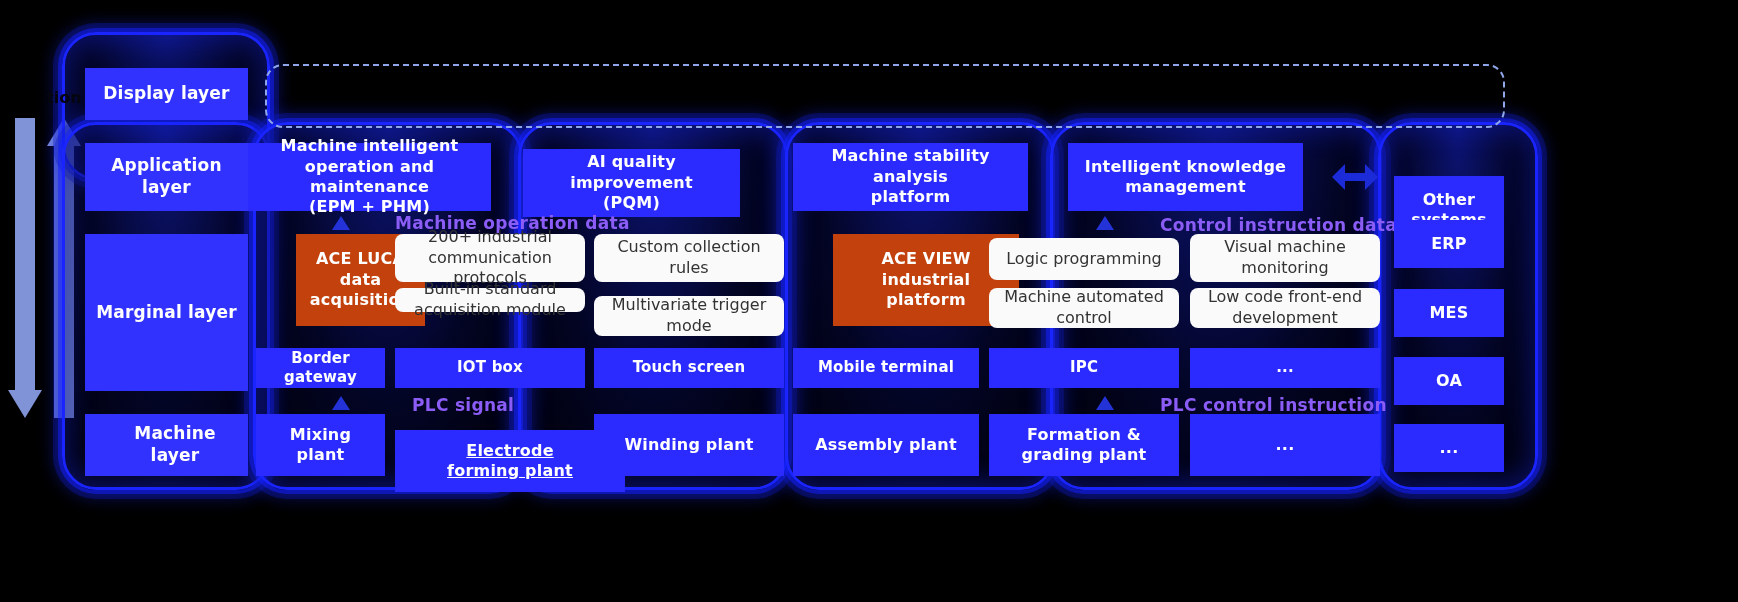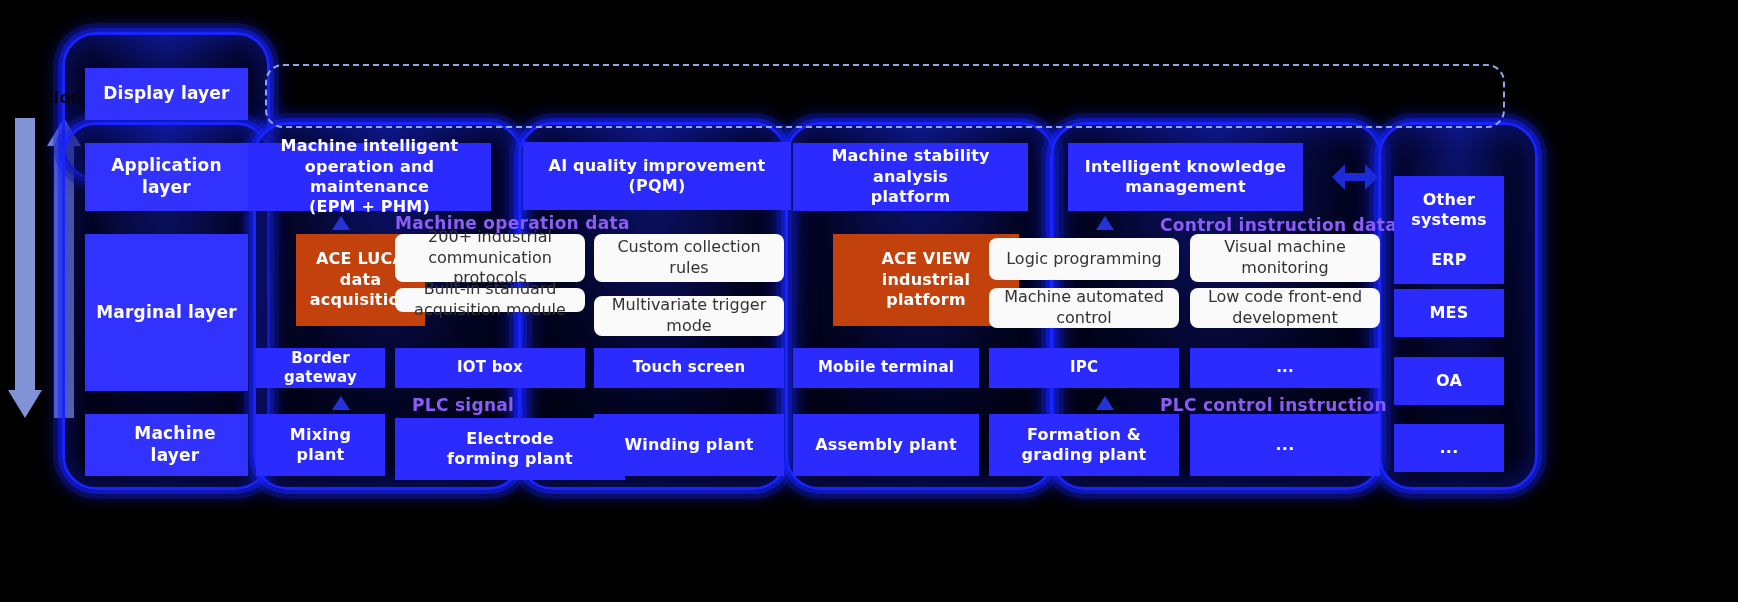--- a/index.html
+++ b/index.html
@@ -138,21 +138,21 @@
 
   <div class="tile layer" style="left:85px; top:68px; width:163px; height:52px; white-space:pre-line;">Display layer</div>
   <div class="tile layer" style="left:85px; top:143px; width:163px; height:68px; white-space:pre-line;">Application
 layer</div>
   <div class="tile layer" style="left:85px; top:234px; width:163px; height:157px; white-space:pre-line;">Marginal layer</div>
   <div class="tile layer" style="left:85px; top:414px; width:163px; height:62px; white-space:pre-line;padding-left:25px;">Machine layer</div>
 
   <div class="tile" style="left:248px; top:143px; width:243px; height:68px; white-space:pre-line;">Machine intelligent
 operation and maintenance
 (EPM + PHM)</div>
-  <div class="tile" style="left:523px; top:142px; width:268px; height:68px; white-space:pre-line;text-align:center;">AI quality improvement
+  <div class="tile" style="left:523px; top:149px; width:217px; height:68px; white-space:pre-line;text-align:center;">AI quality improvement
 (PQM)</div>
   <div class="tile" style="left:793px; top:143px; width:235px; height:68px; white-space:pre-line;">Machine stability analysis
 platform</div>
   <div class="tile" style="left:1068px; top:143px; width:235px; height:68px; white-space:pre-line;">Intelligent knowledge
 management</div>
 
   <div class="flow-label" style="left:395px; top:213px;">Machine operation data</div>
   <div class="flow-label" style="left:1160px; top:215px;">Control instruction data</div>
   <div class="flow-label" style="left:412px; top:395px;">PLC signal</div>
   <div class="flow-label" style="left:1160px; top:395px;">PLC control instruction</div>
@@ -185,34 +185,34 @@
 development</div>
 
   <div class="tile small" style="left:395px; top:348px; width:190px; height:40px;">IOT box</div>
   <div class="tile small" style="left:256px; top:348px; width:129px; height:40px;">Border gateway</div>
   <div class="tile small" style="left:594px; top:348px; width:190px; height:40px;">Touch screen</div>
   <div class="tile small" style="left:793px; top:348px; width:186px; height:40px;">Mobile terminal</div>
   <div class="tile small" style="left:989px; top:348px; width:190px; height:40px;">IPC</div>
   <div class="tile small" style="left:1190px; top:348px; width:190px; height:40px;">...</div>
 
   <div class="tile" style="left:256px; top:414px; width:129px; height:62px; white-space:pre-line;">Mixing plant</div>
-  <div class="tile" style="left:395px; top:418px; width:230px; height:62px; white-space:pre-line;">Electrode
+  <div class="tile" style="left:395px; top:430px; width:230px; height:62px; white-space:pre-line;text-decoration:underline;">Electrode
 forming plant</div>
   <div class="tile" style="left:594px; top:414px; width:190px; height:62px; white-space:pre-line;">Winding plant</div>
   <div class="tile" style="left:793px; top:414px; width:186px; height:62px; white-space:pre-line;">Assembly plant</div>
   <div class="tile" style="left:989px; top:414px; width:190px; height:62px; white-space:pre-line;">Formation &amp;
 grading plant</div>
   <div class="tile" style="left:1190px; top:414px; width:190px; height:62px; white-space:pre-line;">...</div>
 
   <div class="dbl-arrow" style="left:1332px; top:164px;">
     <div class="bar"></div>
     <div class="hl"></div>
     <div class="hr"></div>
   </div>
 
   <div class="tile" style="left:1394px; top:143px; width:110px; height:68px; white-space:pre-line;margin-top:33px;">Other
 systems</div>
-  <div class="tile" style="left:1394px; top:236px; width:110px; height:48px;">ERP</div>
+  <div class="tile" style="left:1394px; top:220px; width:110px; height:48px;">ERP</div>
   <div class="tile" style="left:1394px; top:289px; width:110px; height:48px;">MES</div>
   <div class="tile" style="left:1394px; top:357px; width:110px; height:48px;">OA</div>
   <div class="tile" style="left:1394px; top:424px; width:110px; height:48px;">...</div>
 
 </div>
 
 </body></html>

